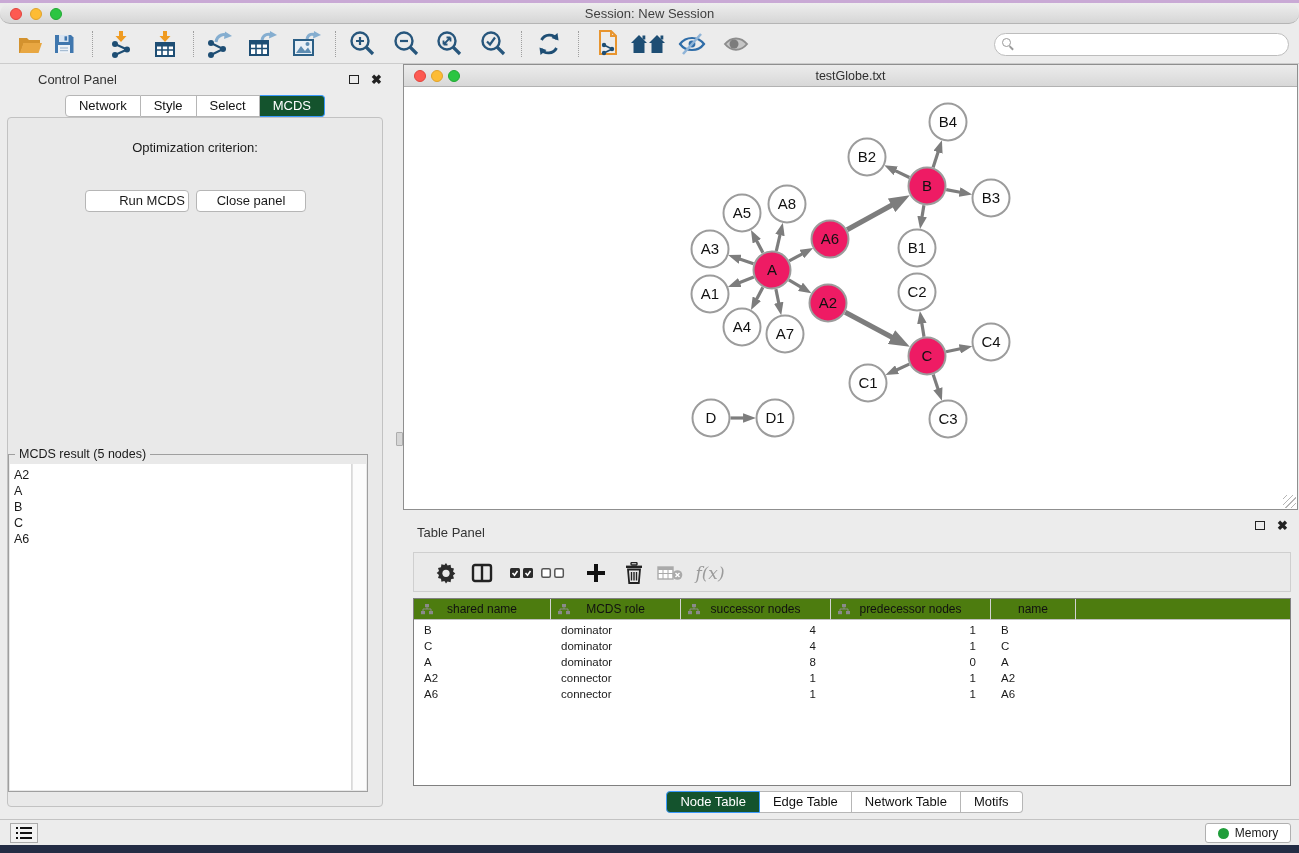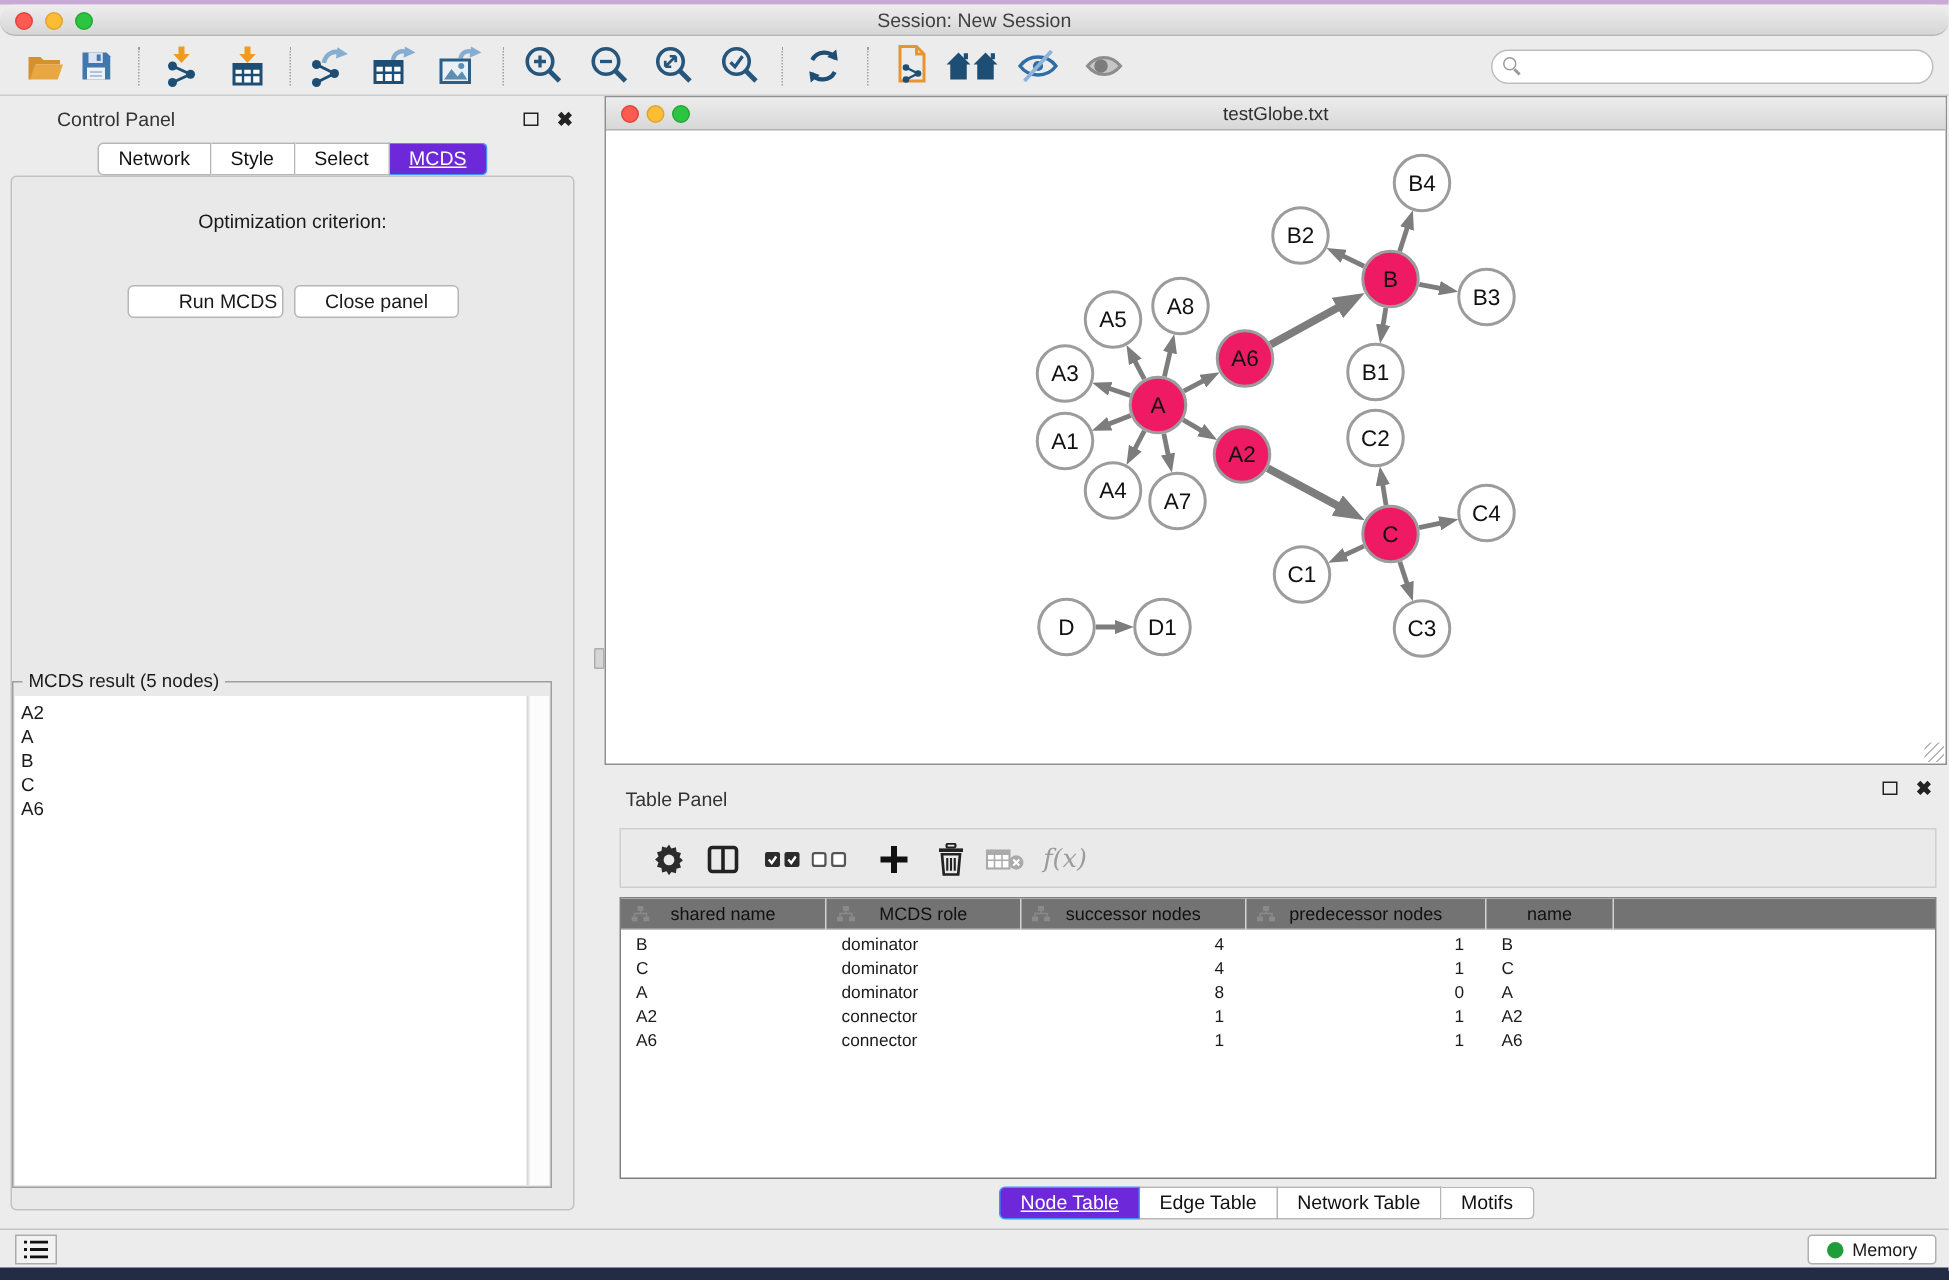--- a/index.html
+++ b/index.html
@@ -34,21 +34,21 @@
   #cp-title { position:absolute; left:12px; top:8px;margin-left:26px; }
   .panel-btns { position:absolute; top:8px; font-size:12px; color:#222; }
   .float-glyph { display:inline-block; width:10px; height:9px; border:1.6px solid #222; margin-right:12px; }
   .close-glyph { font-weight:bold; font-size:13px; }
   #cp-pane { position:absolute; left:7px; top:53px; width:376px; height:690px; border:1px solid #c2c2c2; border-radius:4px; background:#e9e9e9; }
   #ctl-tabs { position:absolute; left:0; right:0; top:31px; text-align:center; white-space:nowrap; }
   .seg { display:inline-block; height:22px; line-height:20px; padding:0 13px; background:#fff;
     border:1px solid #b6b6b6; border-left:none; font-size:13px; color:#111; vertical-align:top; cursor:default; }
   .seg:first-child { border-left:1px solid #b6b6b6; border-radius:4px 0 0 4px; }
   .seg:last-child { border-radius:0 4px 4px 0; }
-  .seg.active { background:#6d28d9; border-color:#3b99fc; color:#fff;text-decoration:underline; }
+  .seg.active { background:#14532d; border-color:#3b99fc; color:#fff; }
   #opt-label { position:absolute; left:0; right:0; top:76px; text-align:center; font-size:13px; }
   #criterion-select { position:absolute; left:43px; top:93px; width:314px; height:23px; background:#fff;
     border:1px solid #aeaeae; border-radius:4px; font-size:13px; line-height:21px; padding-left:9px; }
   #criterion-stepper { position:absolute; right:1px; top:1px; width:19px; height:19px; border-radius:3px;
     background:linear-gradient(#6cb1f9,#2f82ef); }
   .chev { position:absolute; left:5.5px; width:0; height:0; border-left:4px solid transparent; border-right:4px solid transparent; }
   .chev.up { top:3px; border-bottom:5px solid #fff; }
   .chev.down { bottom:3px; border-top:5px solid #fff; }
   .push-btn { position:absolute; top:126px; height:22px; background:#fff; border:1px solid #b6b6b6; border-radius:4px;
     font-size:13px; line-height:20px; text-align:center; cursor:default; }
@@ -75,21 +75,21 @@
     background:repeating-linear-gradient(-45deg, transparent 0 3px, #b5b5b5 3px 4px); }
 
   
   #table-panel { position:absolute; left:390px; top:510px; width:909px; height:309px; background:#ececec; }
   #tp-title { position:absolute; left:27px; top:15px; }
   #tp-toolbar { position:absolute; left:23px; top:42px; width:878px; height:40px; background:#eaeaea;
     border:1px solid #cfcfcf; }
   .tpi { position:absolute; top:4px; width:32px; height:32px; display:flex; align-items:center; justify-content:center; }
   #fx-label { font-family:"DejaVu Serif", serif; font-style:italic; font-size:17px; color:#9b9b9b; }
   #data-table { position:absolute; left:23px; top:88px; width:878px; height:188px; background:#fff; border:1px solid #808080; overflow:hidden; }
-  #table-header { position:absolute; left:0; top:0; right:0; height:21px; background:#737373; border-bottom:1px solid #c0c0c0; }
+  #table-header { position:absolute; left:0; top:0; right:0; height:21px; background:#4d7c0f; border-bottom:1px solid #c0c0c0; }
   .th { position:absolute; top:0; height:21px; border-right:1px solid #d2d2d2; font-size:12px; color:#111; }
   .th .lbl { position:absolute; left:0; right:0; top:3px; text-align:center; }
   .th .hicon { position:absolute; left:7px; top:5px; }
   #table-rows { position:absolute; left:0; top:21px; right:0; bottom:0; }
   .tr { position:absolute; left:0; right:0; height:16px; }
   .td { position:absolute; top:0; height:16px; line-height:16px; font-size:11.5px; padding:0 10px; white-space:nowrap; }
   .td.num { text-align:right; padding-right:15px; }
   #table-tabs { position:absolute; left:0; right:0; top:281px; text-align:center; }
 
   

